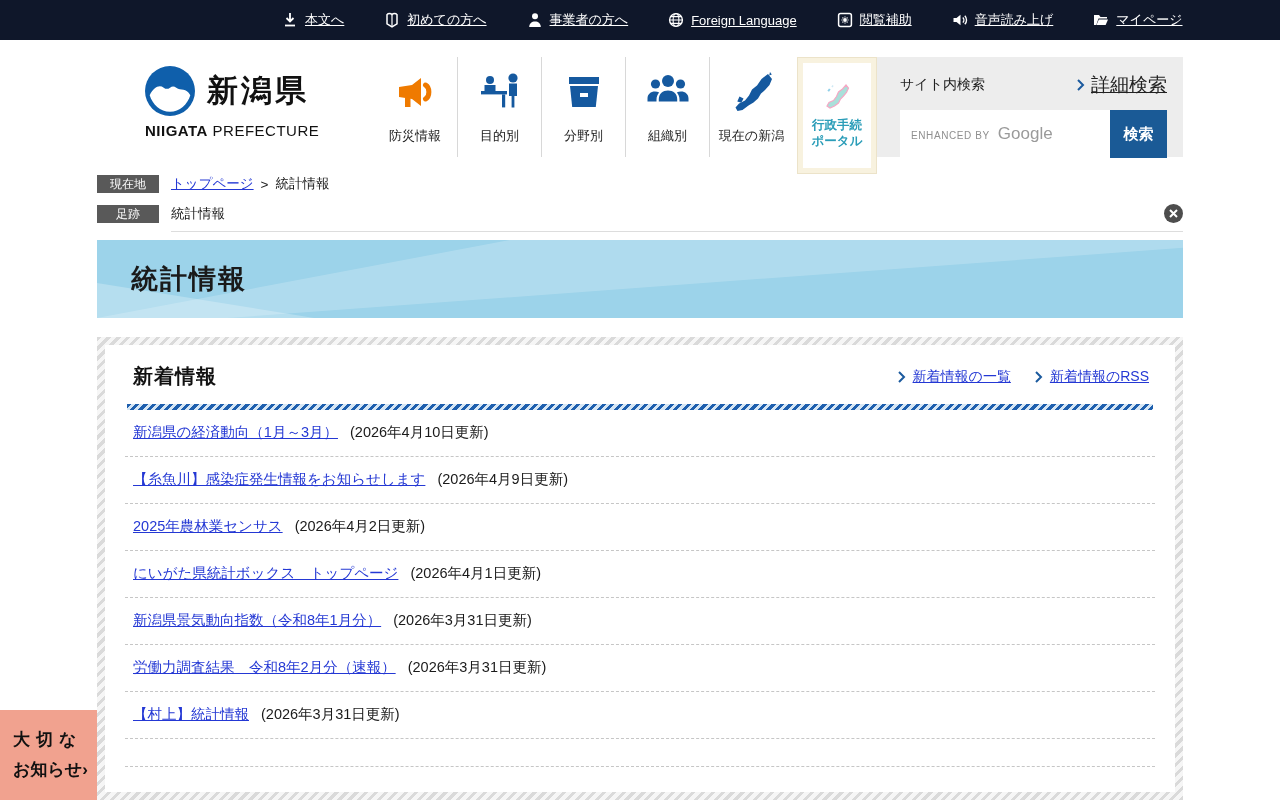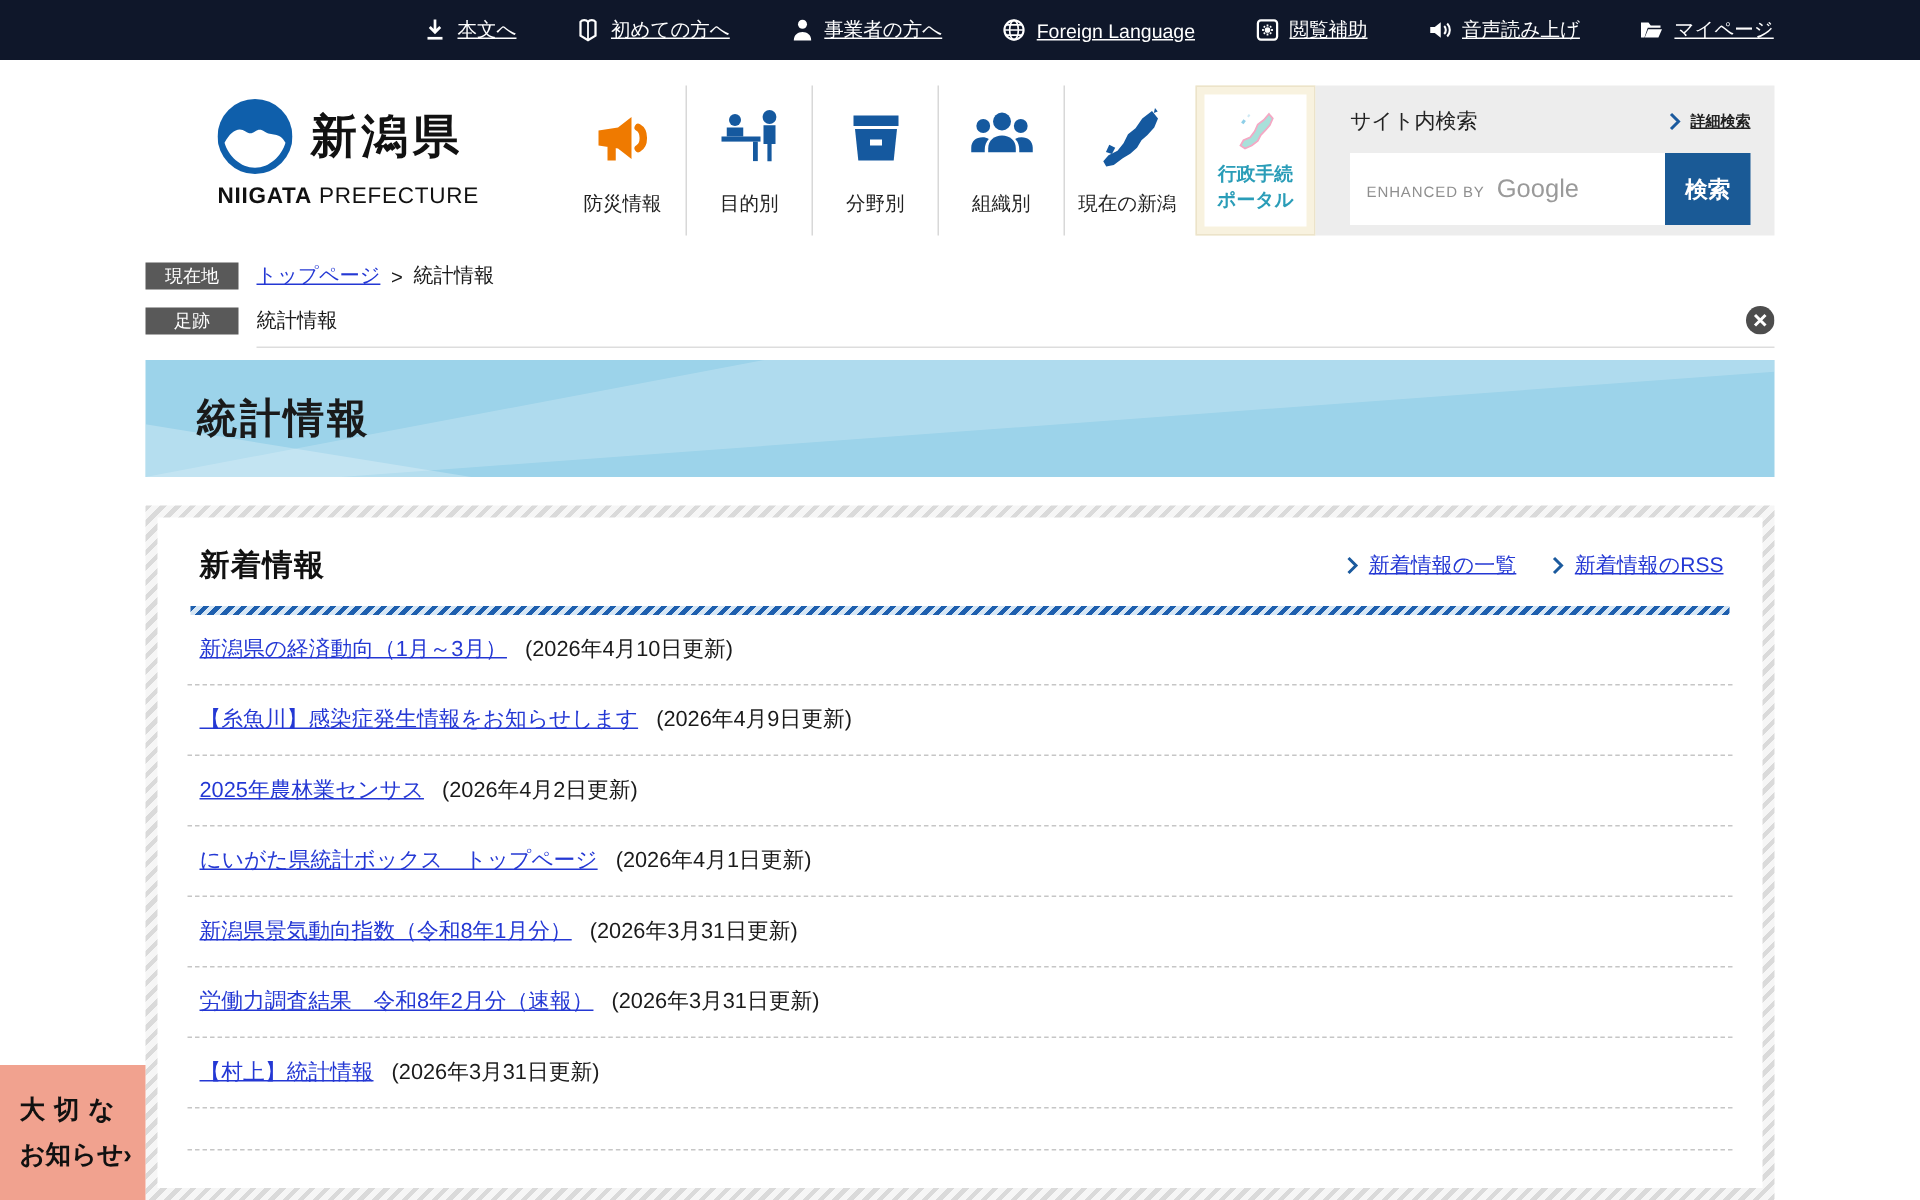--- a/index.html
+++ b/index.html
@@ -25,32 +25,32 @@
   .logo-sub { margin-top:6px; font-size:15px; color:#111; letter-spacing:0.5px; }
   .logo-sub b { letter-spacing:0.5px; }
 
   .nav-menu { position:absolute; left:373px; top:17px; width:420px; height:100px; display:flex; }
   .nav-item { width:84px; display:flex; flex-direction:column; align-items:center;
     justify-content:flex-end; padding-bottom:12px; cursor:pointer; }
   .nav-item + .nav-item { border-left:1px solid #d8d8d8; }
   .nav-icon { height:54px; display:flex; align-items:center; justify-content:center; }
   .nav-label { font-size:13px; color:#222; margin-top:8px; white-space:nowrap; }
 
-  .portal { position:absolute; left:797px; top:17px; width:80px; height:100px;
+  .portal { position:absolute; left:797px; top:17px; width:80px; height:117px;
     background:#f8f2df; border:1px solid #ece3c9; padding:5px; cursor:pointer; }
   .portal-inner { background:#fff; width:100%; height:100%; display:flex; flex-direction:column;
     align-items:center; justify-content:center; gap:5px; }
   .portal-text { color:#2a9db8; font-weight:bold; font-size:12.5px; line-height:1.3; text-align:center; }
 
   .search-panel { position:absolute; left:877px; top:17px; width:306px; height:100px;
     background:#ededed; padding:15px 16px 0 23px; }
   .search-top { display:flex; justify-content:space-between; align-items:center; }
   .search-label { font-size:14px; color:#222; }
-  .adv-link { font-size:10px; color:#222; text-decoration:underline; display:flex;
-    align-items:center; gap:6px; cursor:pointer;font-weight:bold; }
+  .adv-link { font-size:19px; color:#222; text-decoration:underline; display:flex;
+    align-items:center; gap:6px; cursor:pointer; }
   .search-row { margin-top:12px; display:flex; height:48px; }
   .search-box { flex:1; position:relative; background:#fff; }
   .search-box input { width:100%; height:100%; border:0; background:transparent;
     padding:0 10px; font-size:14px; outline:none; }
   .fake-ph { position:absolute; left:11px; top:50%; transform:translateY(-50%);
     pointer-events:none; display:flex; align-items:baseline; gap:8px; }
   .ph-prefix { font-size:10px; color:#8f8f8f; letter-spacing:0.6px; }
   .ph-brand { font-size:17px; color:#9a9a9a; }
   .search-btn { width:57px; background:#1a5a96; color:#fff; font-size:15px; font-weight:bold;
     border:0; cursor:pointer; }

